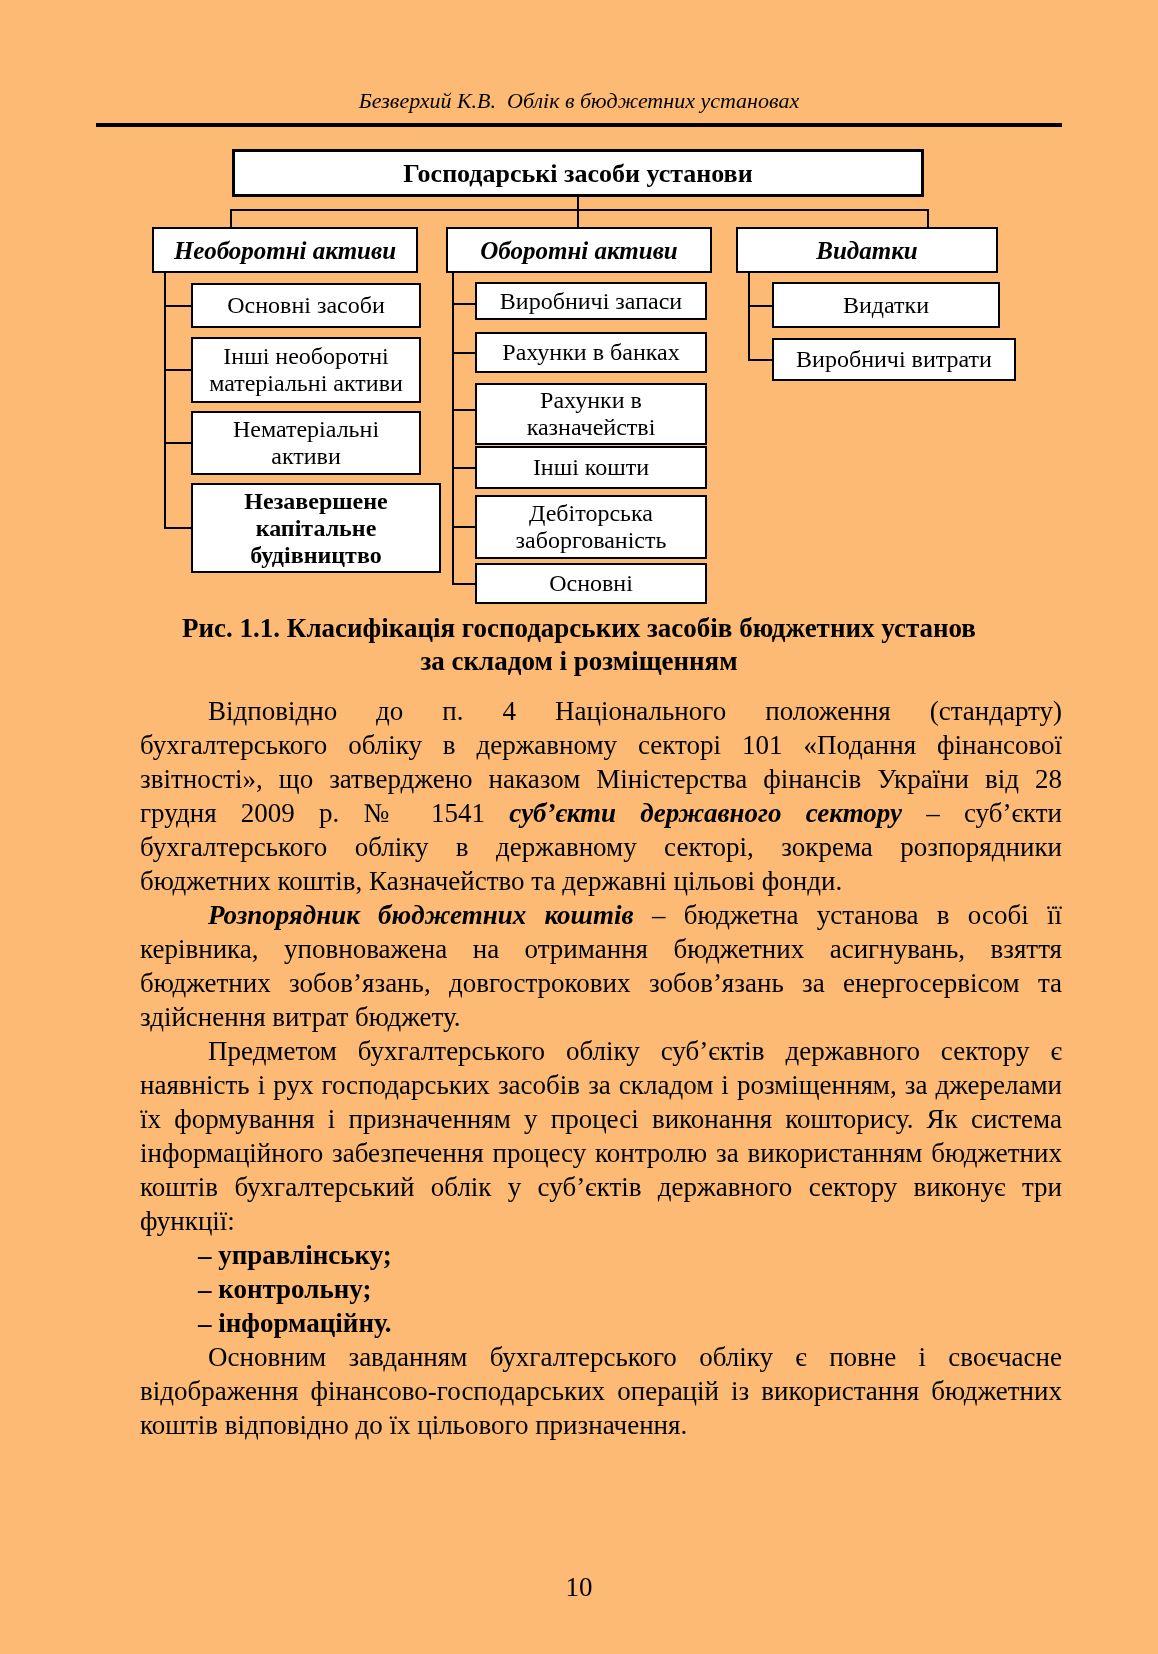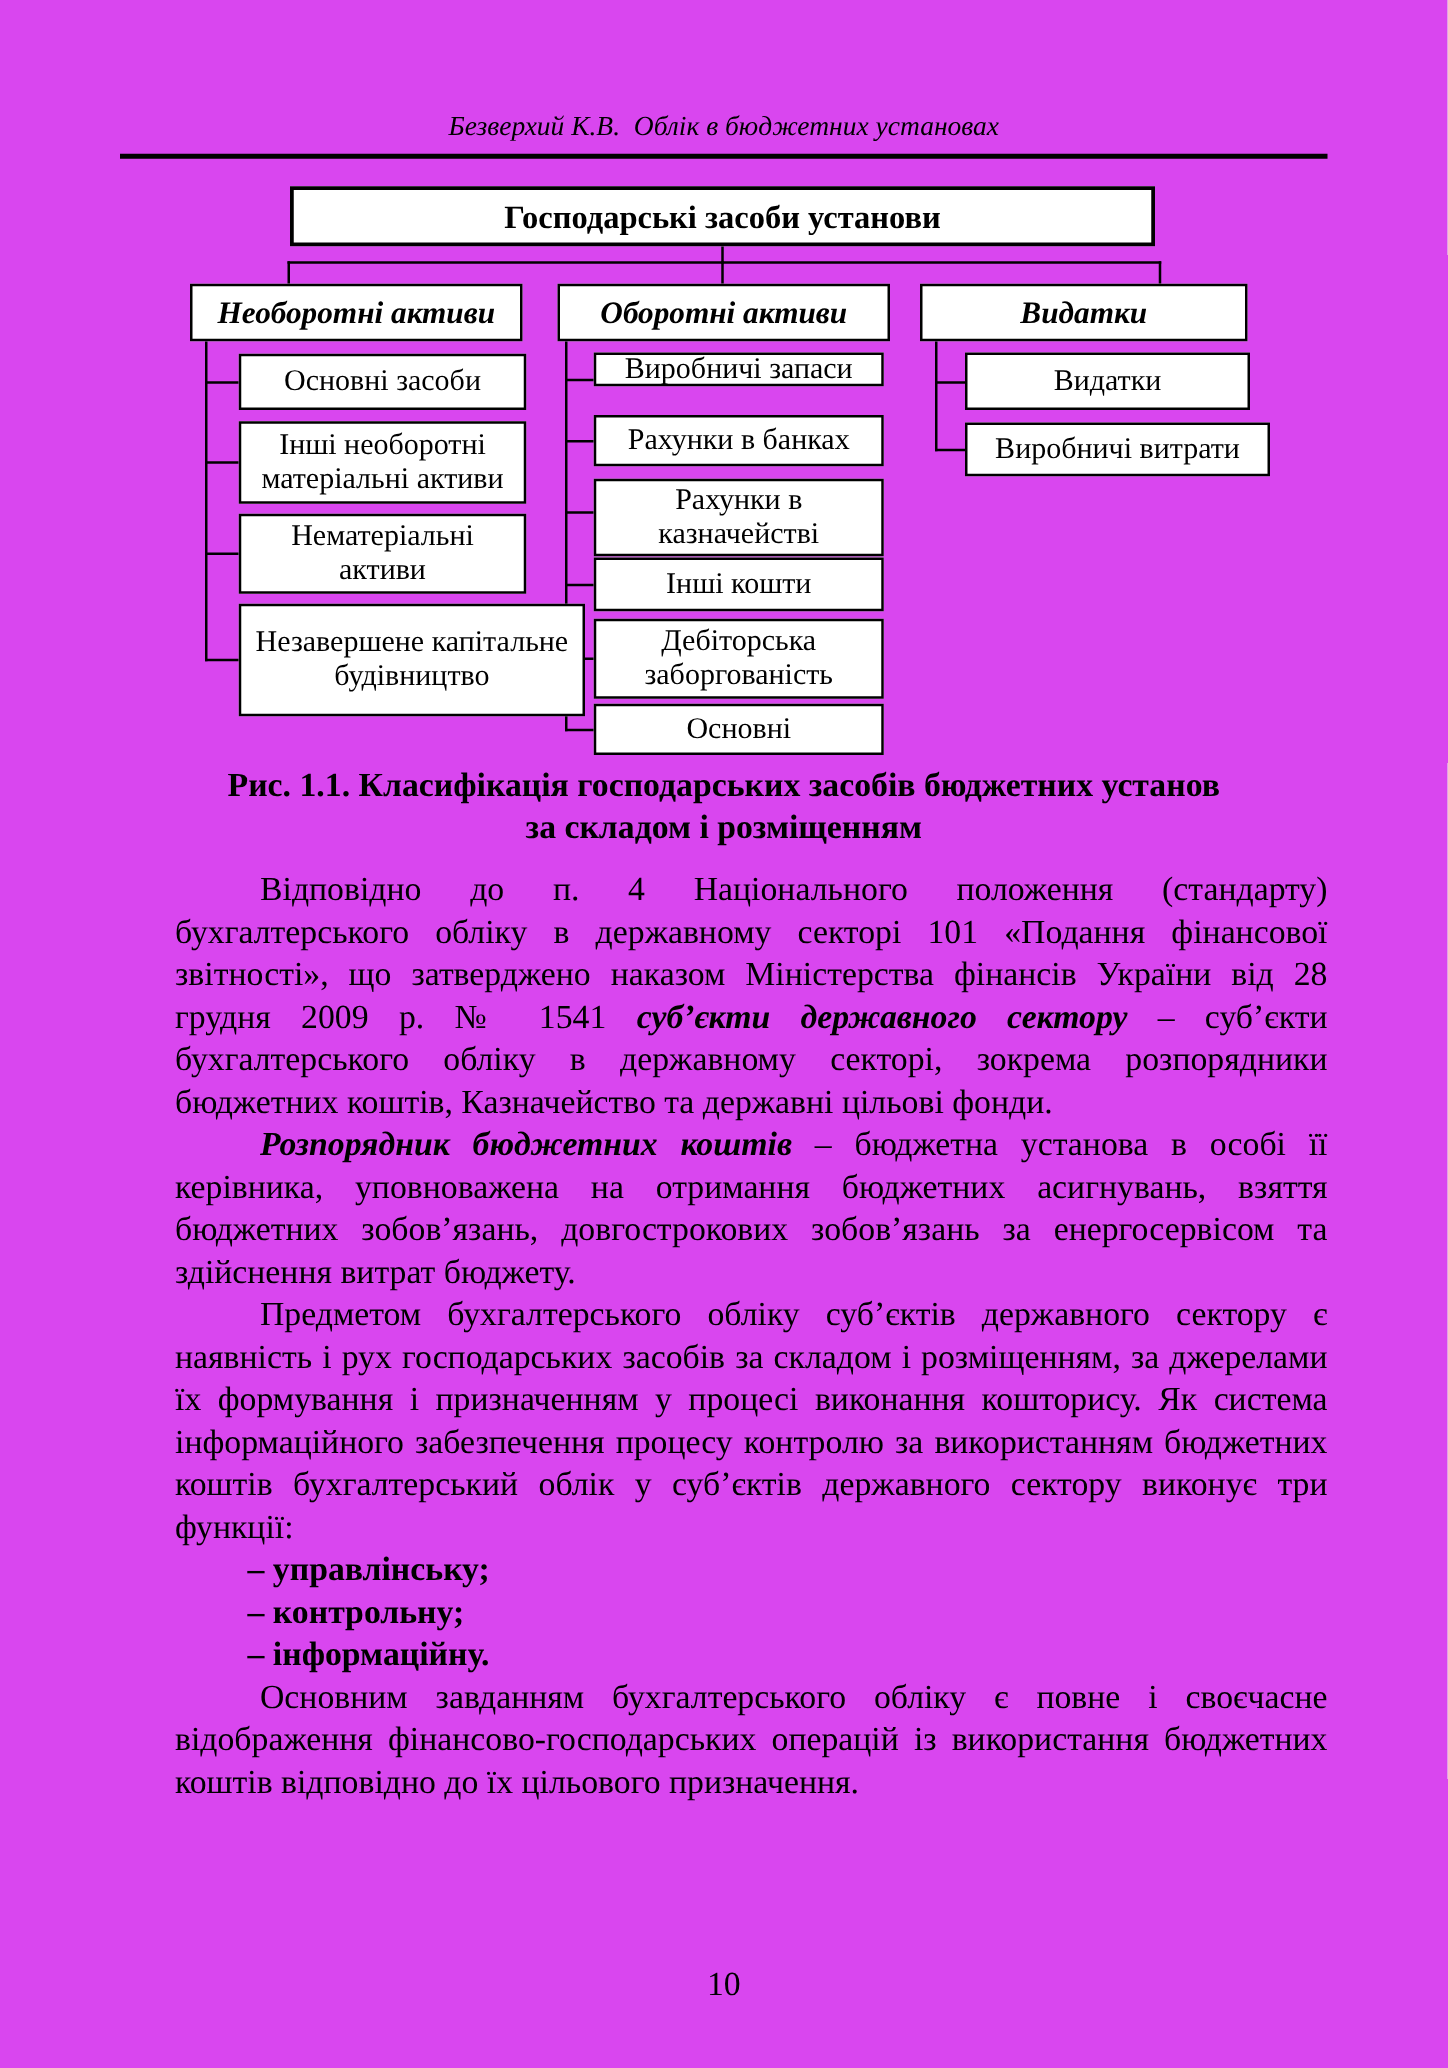--- a/index.html
+++ b/index.html
@@ -1,20 +1,20 @@
 <!DOCTYPE html>
 <html><head>
 <meta charset="utf-8">
 <style>
   html, body { margin: 0; padding: 0; background: #e8e8e8; }
   .page {
     position: relative;
     width: 1158px;
     height: 1654px;
-    background: #d946ef;
+    background: #fdba74;
     font-family: "Liberation Serif", "DejaVu Serif", serif;
     color: #000;
     overflow: hidden;
     margin: 0 auto;
   }
 
   
   .running-header {
     position: absolute;
     left: 96px; right: 96px; top: 88px;
@@ -120,23 +120,23 @@
 
     <div class="dbox root" style="left:232px; top:6px; width:692px; height:48px;">Господарські засоби установи</div>
 
     <div class="dbox lvl1" style="left:152px; top:84px; width:266px; height:46px;">Необоротні активи</div>
     <div class="dbox lvl1" style="left:446px; top:84px; width:266px; height:46px;">Оборотні активи</div>
     <div class="dbox lvl1" style="left:736px; top:84px; width:262px; height:46px;">Видатки</div>
 
     <div class="dbox" style="left:191px; top:140px; width:230px; height:45px;">Основні засоби</div>
     <div class="dbox" style="left:191px; top:194px; width:230px; height:66px;">Інші необоротні матеріальні активи</div>
     <div class="dbox" style="left:191px; top:268px; width:230px; height:64px;">Нематеріальні активи</div>
-    <div class="dbox" style="left:191px; top:340px; width:277px; height:90px;">Незавершене капітальне будівництво</div>
+    <div class="dbox" style="left:191px; top:340px; width:250px; height:90px;font-weight:bold;">Незавершене капітальне будівництво</div>
 
-    <div class="dbox" style="left:475px; top:139px; width:232px; height:27px;text-align:center;">Виробничі запаси</div>
+    <div class="dbox" style="left:475px; top:139px; width:232px; height:38px;text-align:center;">Виробничі запаси</div>
     <div class="dbox" style="left:475px; top:189px; width:232px; height:41px;">Рахунки в банках</div>
     <div class="dbox" style="left:475px; top:240px; width:232px; height:62px;">Рахунки в казначействі</div>
     <div class="dbox" style="left:475px; top:303px; width:232px; height:43px;">Інші кошти</div>
     <div class="dbox" style="left:475px; top:352px; width:232px; height:64px;">Дебіторська заборгованість</div>
     <div class="dbox" style="left:475px; top:420px; width:232px; height:41px;">Основні</div>
 
     <div class="dbox" style="left:772px; top:139px; width:228px; height:46px;">Видатки</div>
     <div class="dbox" style="left:772px; top:195px; width:244px; height:43px;">Виробничі витрати</div>
   </div>
 

